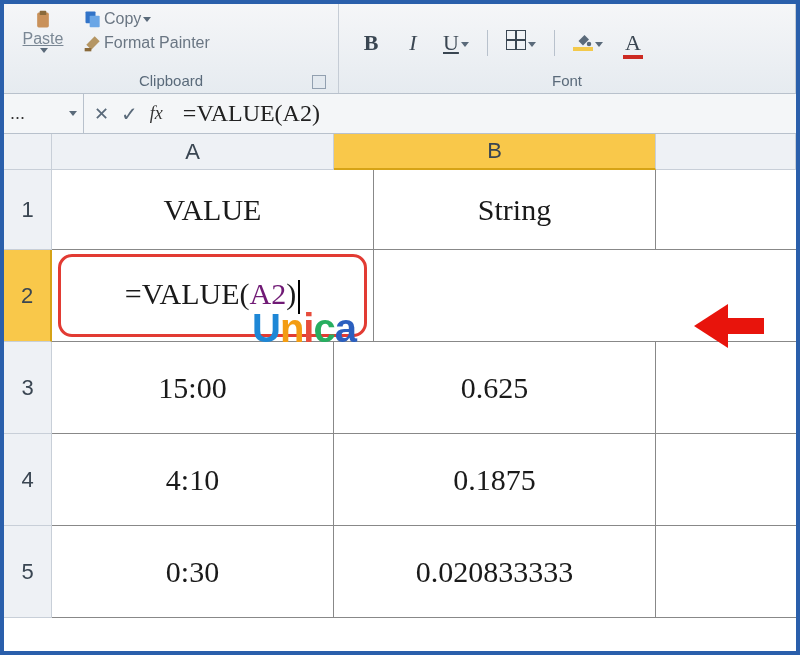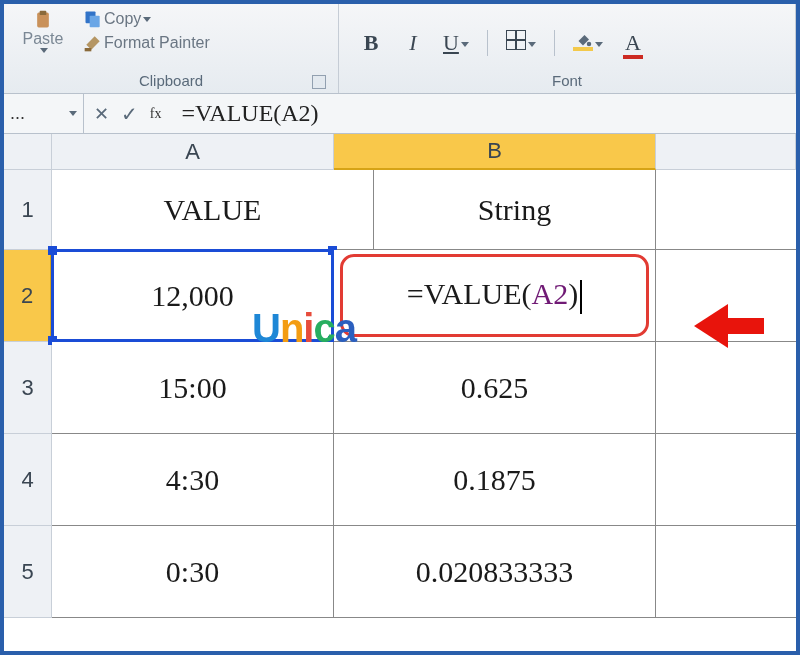--- a/index.html
+++ b/index.html
@@ -46,20 +46,21 @@
   background: #e3e9ef;
 }
 .paste-btn {
   display: flex;
   flex-direction: column;
   align-items: center;
   width: 58px;
   color: #7a8794;
   font-size: 16px;
   padding-top: 2px;
+  text-decoration: underline;
 }
 .clip-items { display: flex; flex-direction: column; gap: 2px; font-size: 16px; color: #6a7683; }
 .clip-item { display: flex; align-items: center; gap: 0; padding: 1px 4px; }
 .font-btns { display: flex; gap: 18px; align-items: center; padding: 8px 10px 0 10px; }
 .fbtn {
   font-family: Georgia, serif;
   font-size: 22px;
   color: #3a4652;
   min-width: 24px;
   text-align: center;
@@ -94,21 +95,21 @@
   border-bottom: 1px solid #b8c1cc;
   background: #f4f6f8;
   font-size: 18px;
 }
 .namebox {
   width: 80px; height: 100%; border-right: 1px solid #b8c1cc;
   display: flex; align-items: center; justify-content: space-between;
   padding: 0 6px; color: #333;
 }
 .fx-controls { display: flex; align-items: center; gap: 12px; padding: 0 10px; color: #5a6a7a; }
-.fx-label { font-family: Georgia, serif; font-size: 14px; color: #333; }
+.fx-label { font-style: italic; font-family: Georgia, serif; font-size: 18px; color: #333; }
 .formula-input {
   flex: 1; padding: 0 10px; font-family: "Times New Roman", serif;
   font-size: 24px; color: #222;
 }
 
 .sheet { display: flex; height: calc(100% - 90px - 40px); }
 .colhdr-row { display: flex; height: 36px; }
 .corner { width: 48px; height: 36px; background: #eef1f5; border-right: 1px solid #c8cfd8; border-bottom: 1px solid #c8cfd8; }
 .colhdr {
   height: 36px; display: flex; align-items: center; justify-content: center;
@@ -286,47 +287,39 @@
 
       <div class="gridrow r1">
         <div class="rhdr">1</div>
         <div class="cell cb">VALUE</div>
         <div class="cell ca">String</div>
         <div class="cell cc"></div>
       </div>
 
       <div class="gridrow r2">
         <div class="rhdr">2</div>
-        <div class="cell ca">
-          <span>12,000</span>
-          <div class="marching"></div>
-          <div class="handle h-tl"></div>
-          <div class="handle h-tr"></div>
-          <div class="handle h-bl"></div>
-          <div class="handle h-br"></div>
-        </div>
         <div class="cell cb">
           <span class="formula-text">
             <span>=VALUE(</span><span class="ref">A2</span><span>)</span><span class="cursor"></span>
           </span>
           <div class="editing-outline"></div>
         </div>
         <div class="cell cc"></div>
       </div>
 
       <div class="gridrow">
         <div class="rhdr">3</div>
         <div class="cell ca">15:00</div>
         <div class="cell cb">0.625</div>
         <div class="cell cc"></div>
       </div>
 
       <div class="gridrow">
         <div class="rhdr">4</div>
-        <div class="cell ca">4:30</div>
+        <div class="cell ca">4:10</div>
         <div class="cell cb">0.1875</div>
         <div class="cell cc"></div>
       </div>
 
       <div class="gridrow">
         <div class="rhdr">5</div>
         <div class="cell ca">0:30</div>
         <div class="cell cb">0.020833333</div>
         <div class="cell cc"></div>
       </div>

